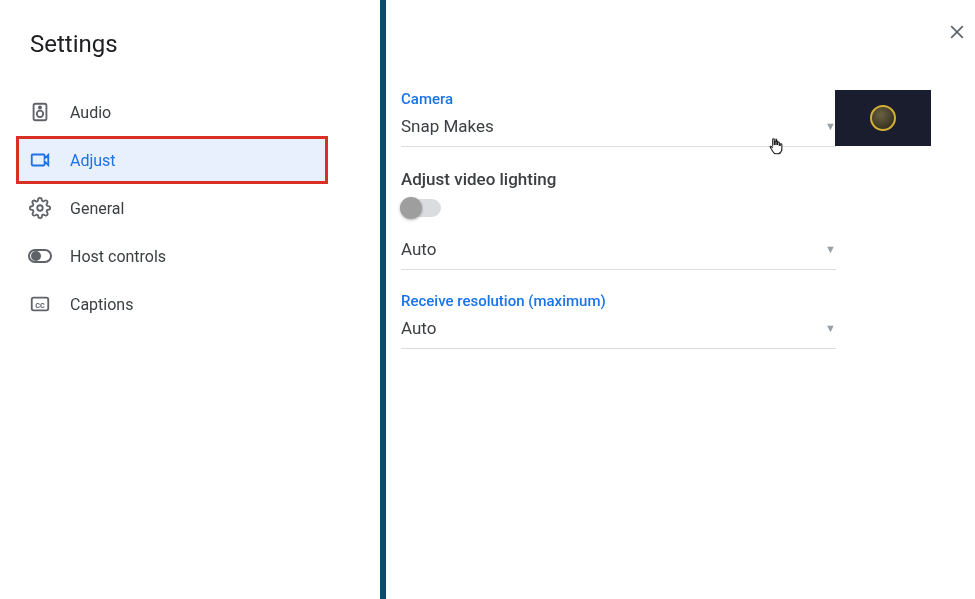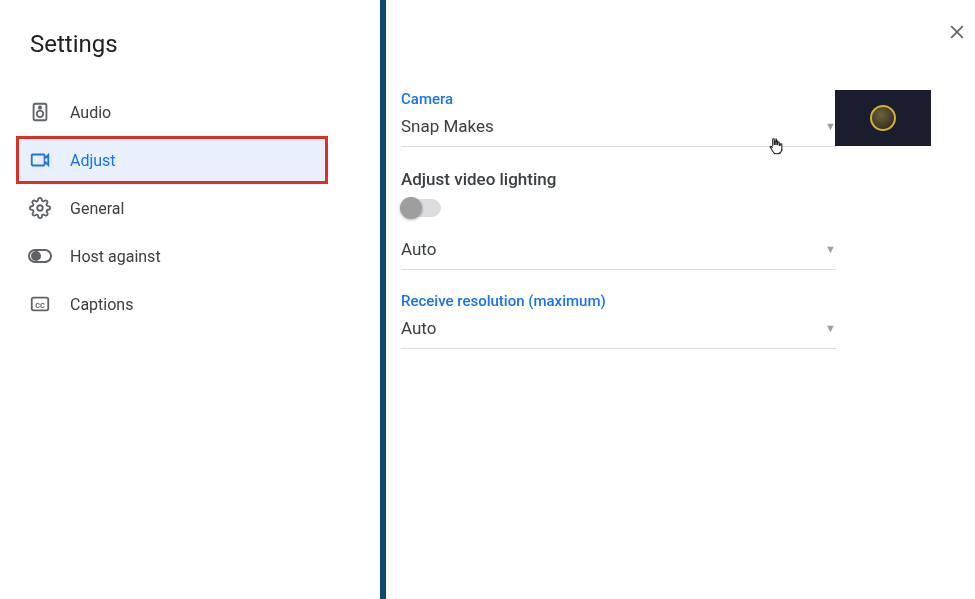--- a/index.html
+++ b/index.html
@@ -175,21 +175,21 @@
         </span>
         <span class="sidebar-label">General</span>
       </li>
       <li class="sidebar-item">
         <span class="sidebar-icon">
           <svg width="24" height="16" viewBox="0 0 24 16" fill="none" stroke="#5f6368" stroke-width="2">
               <rect x="1" y="2" width="22" height="12" rx="6"></rect>
               <circle cx="8" cy="8" r="4" fill="#5f6368"></circle>
             </svg>
         </span>
-        <span class="sidebar-label">Host against</span>
+        <span class="sidebar-label">Host controls</span>
       </li>
       <li class="sidebar-item">
         <span class="sidebar-icon">
           <svg width="22" height="22" viewBox="0 0 24 24" fill="none" stroke="#5f6368" stroke-width="2">
               <rect x="3" y="5" width="18" height="14" rx="2"></rect>
               <text x="12" y="16" font-size="8" font-weight="bold" fill="#5f6368" text-anchor="middle" stroke="none">CC</text>
             </svg>
         </span>
         <span class="sidebar-label">Captions</span>
       </li>

